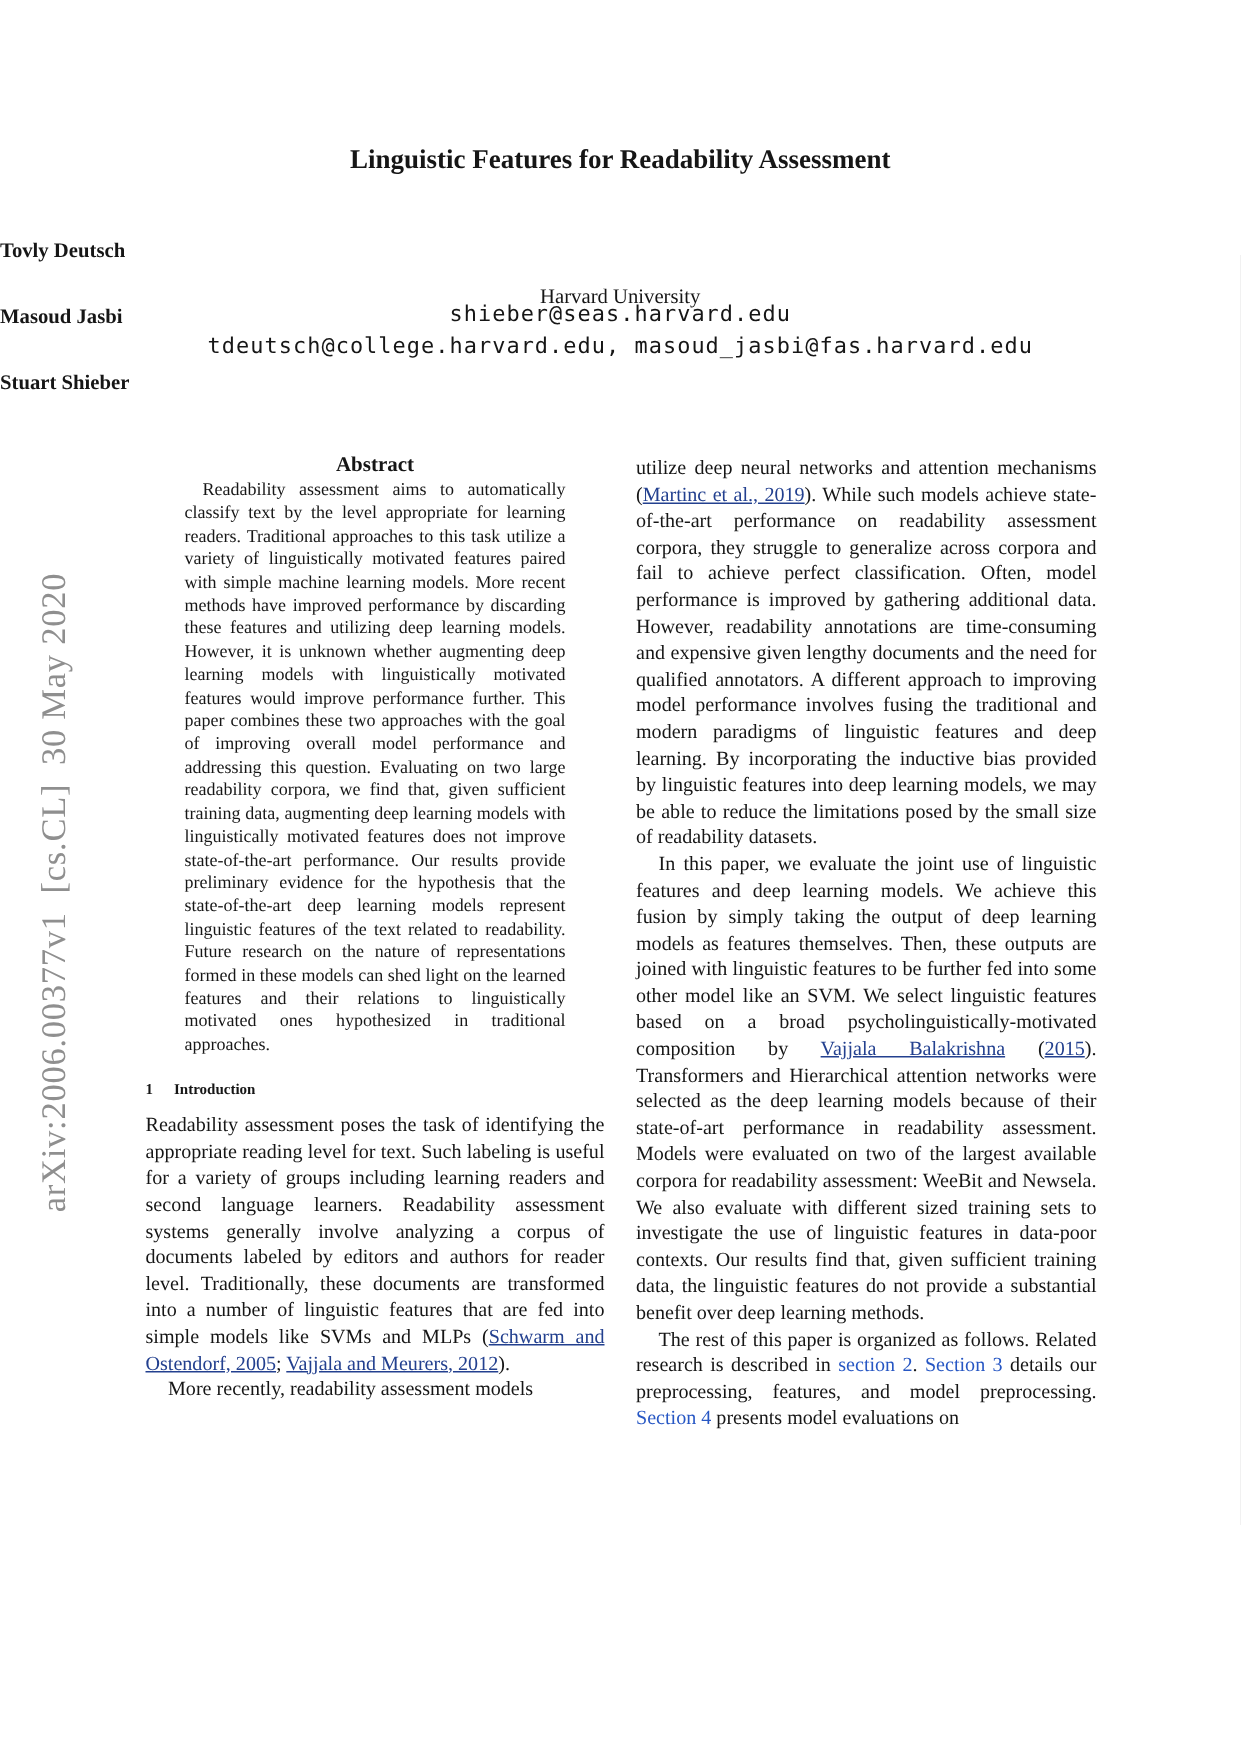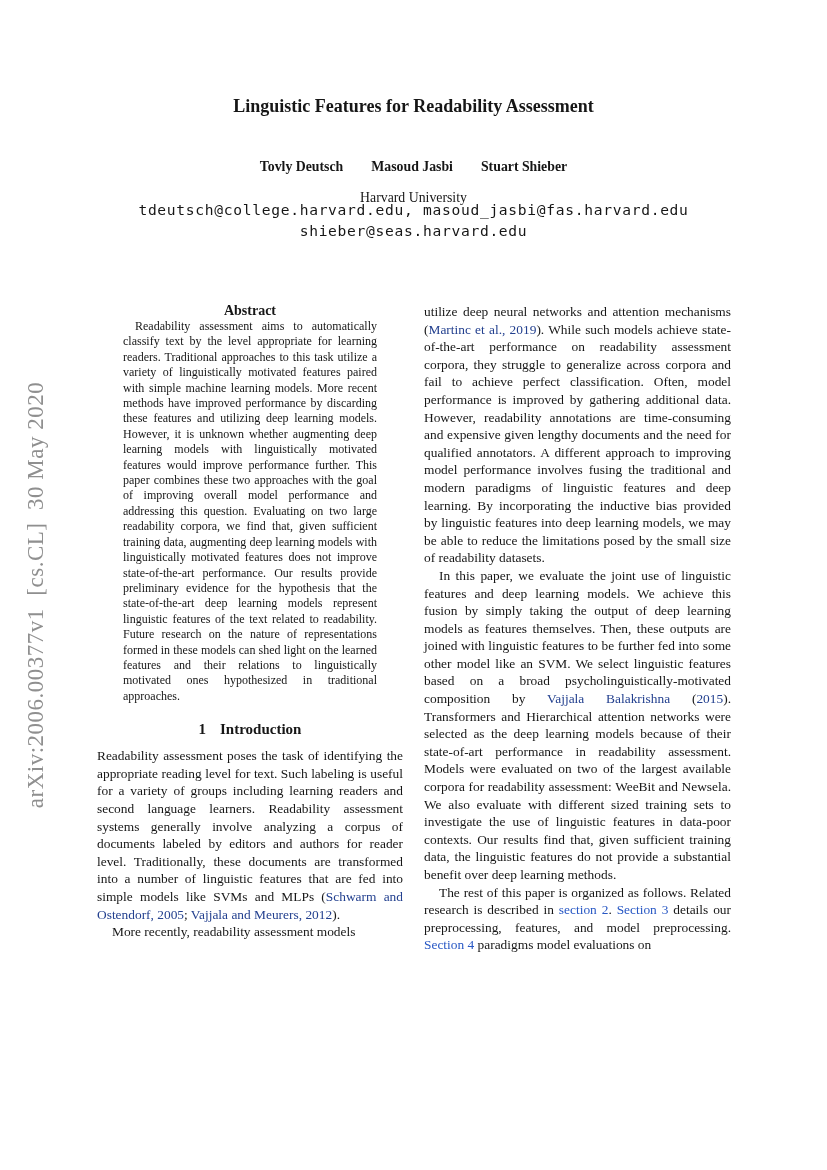--- a/index.html
+++ b/index.html
@@ -40,20 +40,21 @@
   .authors {
     position: absolute;
     top: 159px;
     left: 0;
     width: 100%;
     display: flex;
     justify-content: center;
     gap: 28px;
     font-weight: bold;
     font-size: 13.8px;
+    flex-direction: column;
   }
   .affiliation {
     position: absolute;
     top: 190px;
     left: 0;
     width: 100%;
     text-align: center;
     font-size: 13.8px;
   }
   .emails {
@@ -83,69 +84,68 @@
     margin: 0 26px;
     font-size: 12px;
     line-height: 15.4px;
     text-align: justify;
     text-indent: 12px;
   }
 
   .section-heading {
     margin: 17px 0 9px 0;
     font-weight: bold;
-    font-size: 15px;
-    text-align: center;
+    font-size: 10px;
   }
   .section-heading .sec-num { margin-right: 14px; }
 
   .body-para {
     margin: 0;
     font-size: 13.4px;
     line-height: 17.6px;
     text-align: justify;
   }
   .indent { text-indent: 15px; }
 
-  .seg-cite { color: var(--citation-link, #23408f); }
+  .seg-cite { color: var(--citation-link, #23408f); text-decoration: underline; }
   .seg-ref  { color: var(--section-link, #2757c4); }
 </style>
 </head>
 <body>
 
 <div class="page">
 
   <div class="arxiv-sidebar">arXiv:2006.00377v1  [cs.CL]  30 May 2020</div>
 
   <div class="paper-title">Linguistic Features for Readability Assessment</div>
 
   <div class="authors">
     <span>Tovly Deutsch</span>
     <span>Masoud Jasbi</span>
     <span>Stuart Shieber</span>
   </div>
 
   <div class="affiliation">Harvard University</div>
 
   <div class="emails">
+    <div>shieber@seas.harvard.edu</div>
     <div>tdeutsch@college.harvard.edu, masoud_jasbi@fas.harvard.edu</div>
-    <div>shieber@seas.harvard.edu</div>
   </div>
 
   <div class="col col-left">
     <div class="abstract-heading">Abstract</div>
     <p class="abstract-body">Readability assessment aims to automatically classify text by the level appropriate for learning readers. Traditional approaches to this task utilize a variety of linguistically motivated features paired with simple machine learning models. More recent methods have improved performance by discarding these features and utilizing deep learning models. However, it is unknown whether augmenting deep learning models with linguistically motivated features would improve performance further. This paper combines these two approaches with the goal of improving overall model performance and addressing this question. Evaluating on two large readability corpora, we find that, given sufficient training data, augmenting deep learning models with linguistically motivated features does not improve state-of-the-art performance. Our results provide preliminary evidence for the hypothesis that the state-of-the-art deep learning models represent linguistic features of the text related to readability. Future research on the nature of representations formed in these models can shed light on the learned features and their relations to linguistically motivated ones hypothesized in traditional approaches.</p>
 
     <div class="section-heading">
       <span class="sec-num">1</span><span class="sh-title">Introduction</span>
     </div>
 
     <p class="body-para"><span>Readability assessment poses the task of identifying the appropriate reading level for text. Such labeling is useful for a variety of groups including learning readers and second language learners. Readability assessment systems generally involve analyzing a corpus of documents labeled by editors and authors for reader level. Traditionally, these documents are transformed into a number of linguistic features that are fed into simple models like SVMs and MLPs (</span><span class="seg-cite">Schwarm and Ostendorf, 2005</span><span>; </span><span class="seg-cite">Vajjala and Meurers, 2012</span><span>).</span></p>
     <p class="body-para indent"><span>More recently, readability assessment models</span></p>
   </div>
 
   <div class="col col-right">
     <p class="body-para"><span>utilize deep neural networks and attention mechanisms (</span><span class="seg-cite">Martinc et al., 2019</span><span>). While such models achieve state-of-the-art performance on readability assessment corpora, they struggle to generalize across corpora and fail to achieve perfect classification. Often, model performance is improved by gathering additional data. However, readability annotations are time-consuming and expensive given lengthy documents and the need for qualified annotators. A different approach to improving model performance involves fusing the traditional and modern paradigms of linguistic features and deep learning. By incorporating the inductive bias provided by linguistic features into deep learning models, we may be able to reduce the limitations posed by the small size of readability datasets.</span></p>
     <p class="body-para indent"><span>In this paper, we evaluate the joint use of linguistic features and deep learning models. We achieve this fusion by simply taking the output of deep learning models as features themselves. Then, these outputs are joined with linguistic features to be further fed into some other model like an SVM. We select linguistic features based on a broad psycholinguistically-motivated composition by </span><span class="seg-cite">Vajjala Balakrishna</span><span> (</span><span class="seg-cite">2015</span><span>). Transformers and Hierarchical attention networks were selected as the deep learning models because of their state-of-art performance in readability assessment. Models were evaluated on two of the largest available corpora for readability assessment: WeeBit and Newsela. We also evaluate with different sized training sets to investigate the use of linguistic features in data-poor contexts. Our results find that, given sufficient training data, the linguistic features do not provide a substantial benefit over deep learning methods.</span></p>
-    <p class="body-para indent"><span>The rest of this paper is organized as follows. Related research is described in </span><span class="seg-ref">section 2</span><span>. </span><span class="seg-ref">Section 3</span><span> details our preprocessing, features, and model preprocessing. </span><span class="seg-ref">Section 4</span><span> paradigms model evaluations on</span></p>
+    <p class="body-para indent"><span>The rest of this paper is organized as follows. Related research is described in </span><span class="seg-ref">section 2</span><span>. </span><span class="seg-ref">Section 3</span><span> details our preprocessing, features, and model preprocessing. </span><span class="seg-ref">Section 4</span><span> presents model evaluations on</span></p>
   </div>
 
 </div>
 
 </body></html>

